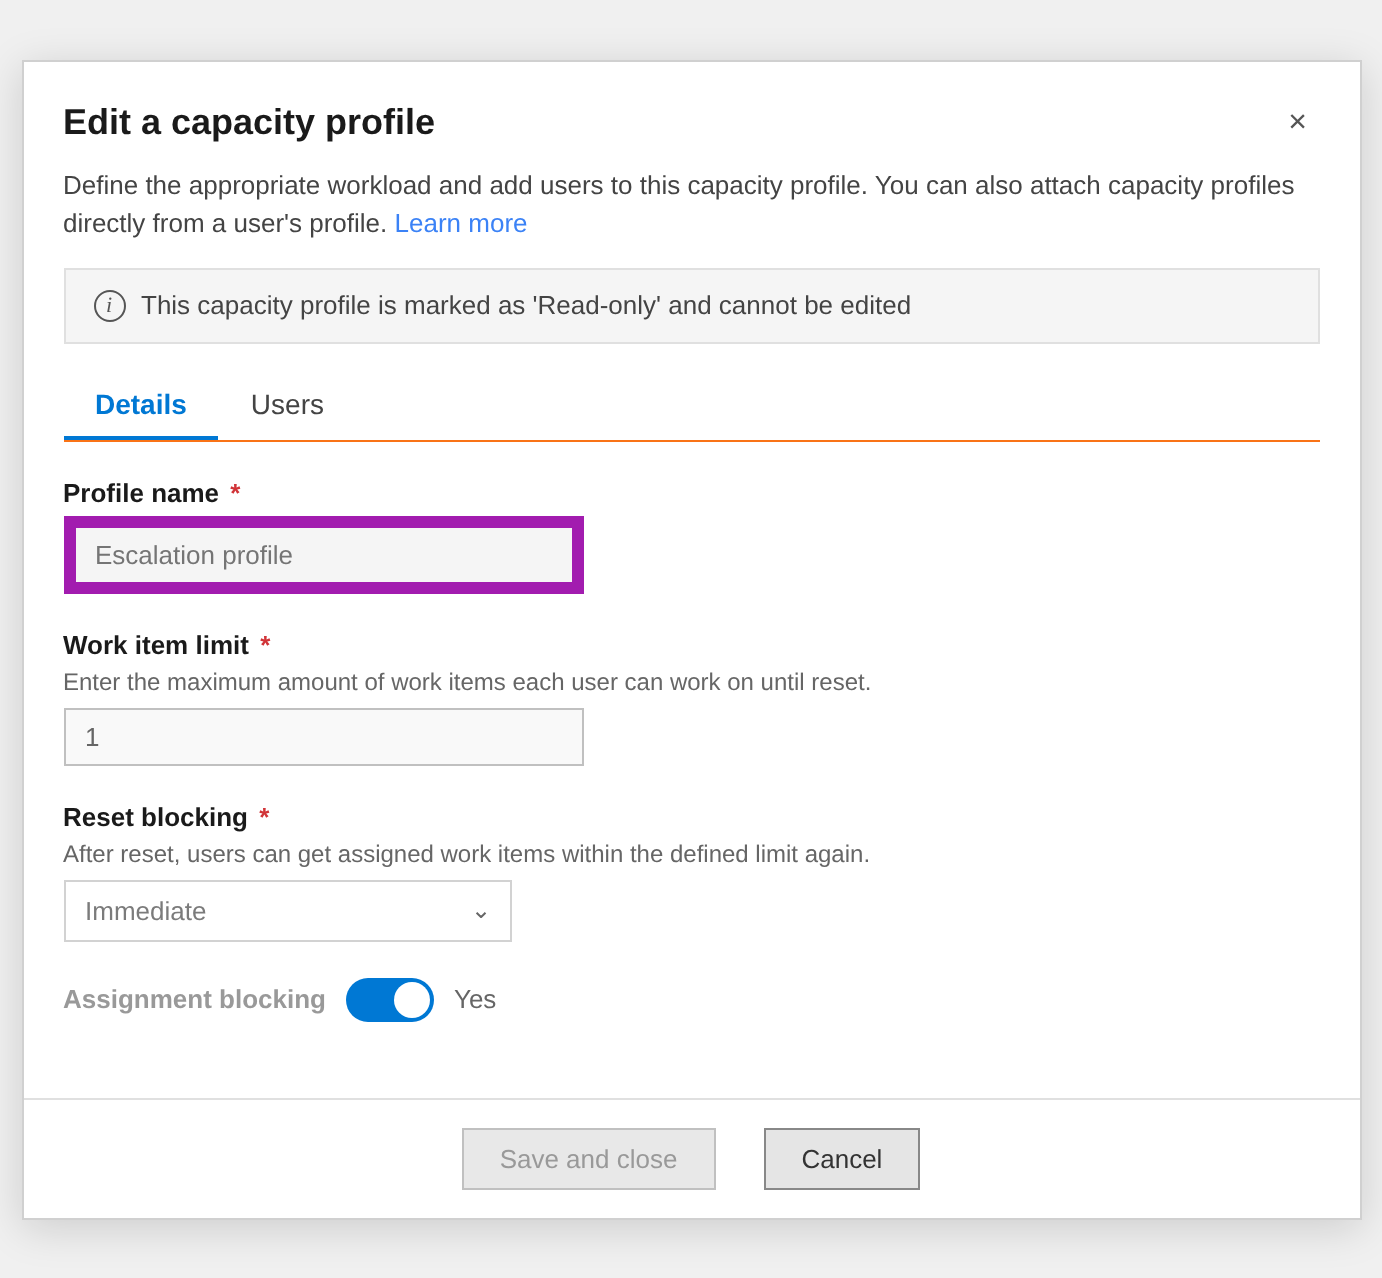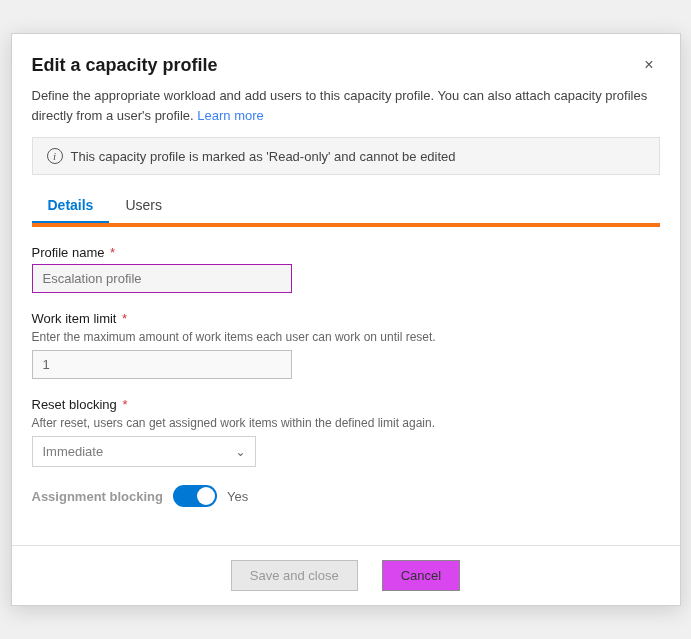--- a/index.html
+++ b/index.html
@@ -93,21 +93,21 @@
       justify-content: center;
       font-size: 11px;
       font-style: italic;
       color: #555;
       flex-shrink: 0;
       font-family: serif;
     }
 
     .tabs-container {
       display: flex;
-      border-bottom: 4px solid #f97316;
+      border-bottom: 1px solid #f97316;
       margin: 0 20px;
       gap: 0;
     }
 
     .tab {
       padding: 8px 16px;
       font-size: 14px;
       cursor: pointer;
       border-bottom: 2px solid transparent;
       color: #444;
@@ -128,41 +128,41 @@
       flex: 1;
       overflow-y: auto;
     }
 
     .form-group {
       margin-bottom: 18px;
     }
 
     .form-label {
       font-size: 13px;
-      font-weight: 400;
+      font-weight: 700;
       color: #1a1a1a;
       margin-bottom: 4px;
       display: block;
     }
 
     .required-star {
       color: #d13438;
       margin-left: 2px;
     }
 
     .form-hint {
       font-size: 12px;
       color: #666;
       margin-bottom: 6px;
     }
 
     .form-input {
       width: 260px;
       padding: 6px 10px;
-      border: 1px solid #a21caf;
+      border: 6px solid #a21caf;
       font-size: 13px;
       color: #888;
       background: #ffffff;
       outline: none;
     }
 
     .form-input:disabled {
       background: #f5f5f5;
       color: #999;
       cursor: not-allowed;
@@ -280,21 +280,21 @@
       padding: 7px 18px;
       background: #e8e8e8;
       border: 1px solid #c0c0c0;
       font-size: 13px;
       color: #999;
       cursor: not-allowed;
     }
 
     .btn-cancel {
       padding: 7px 18px;
-      background: #d946ef;
+      background: #e5e5e5;
       border: 1px solid #888;
       font-size: 13px;
       color: #333;
       cursor: pointer;
     }
   </style>
 </head>
 <body>
 
 <div class="dialog-overlay">

